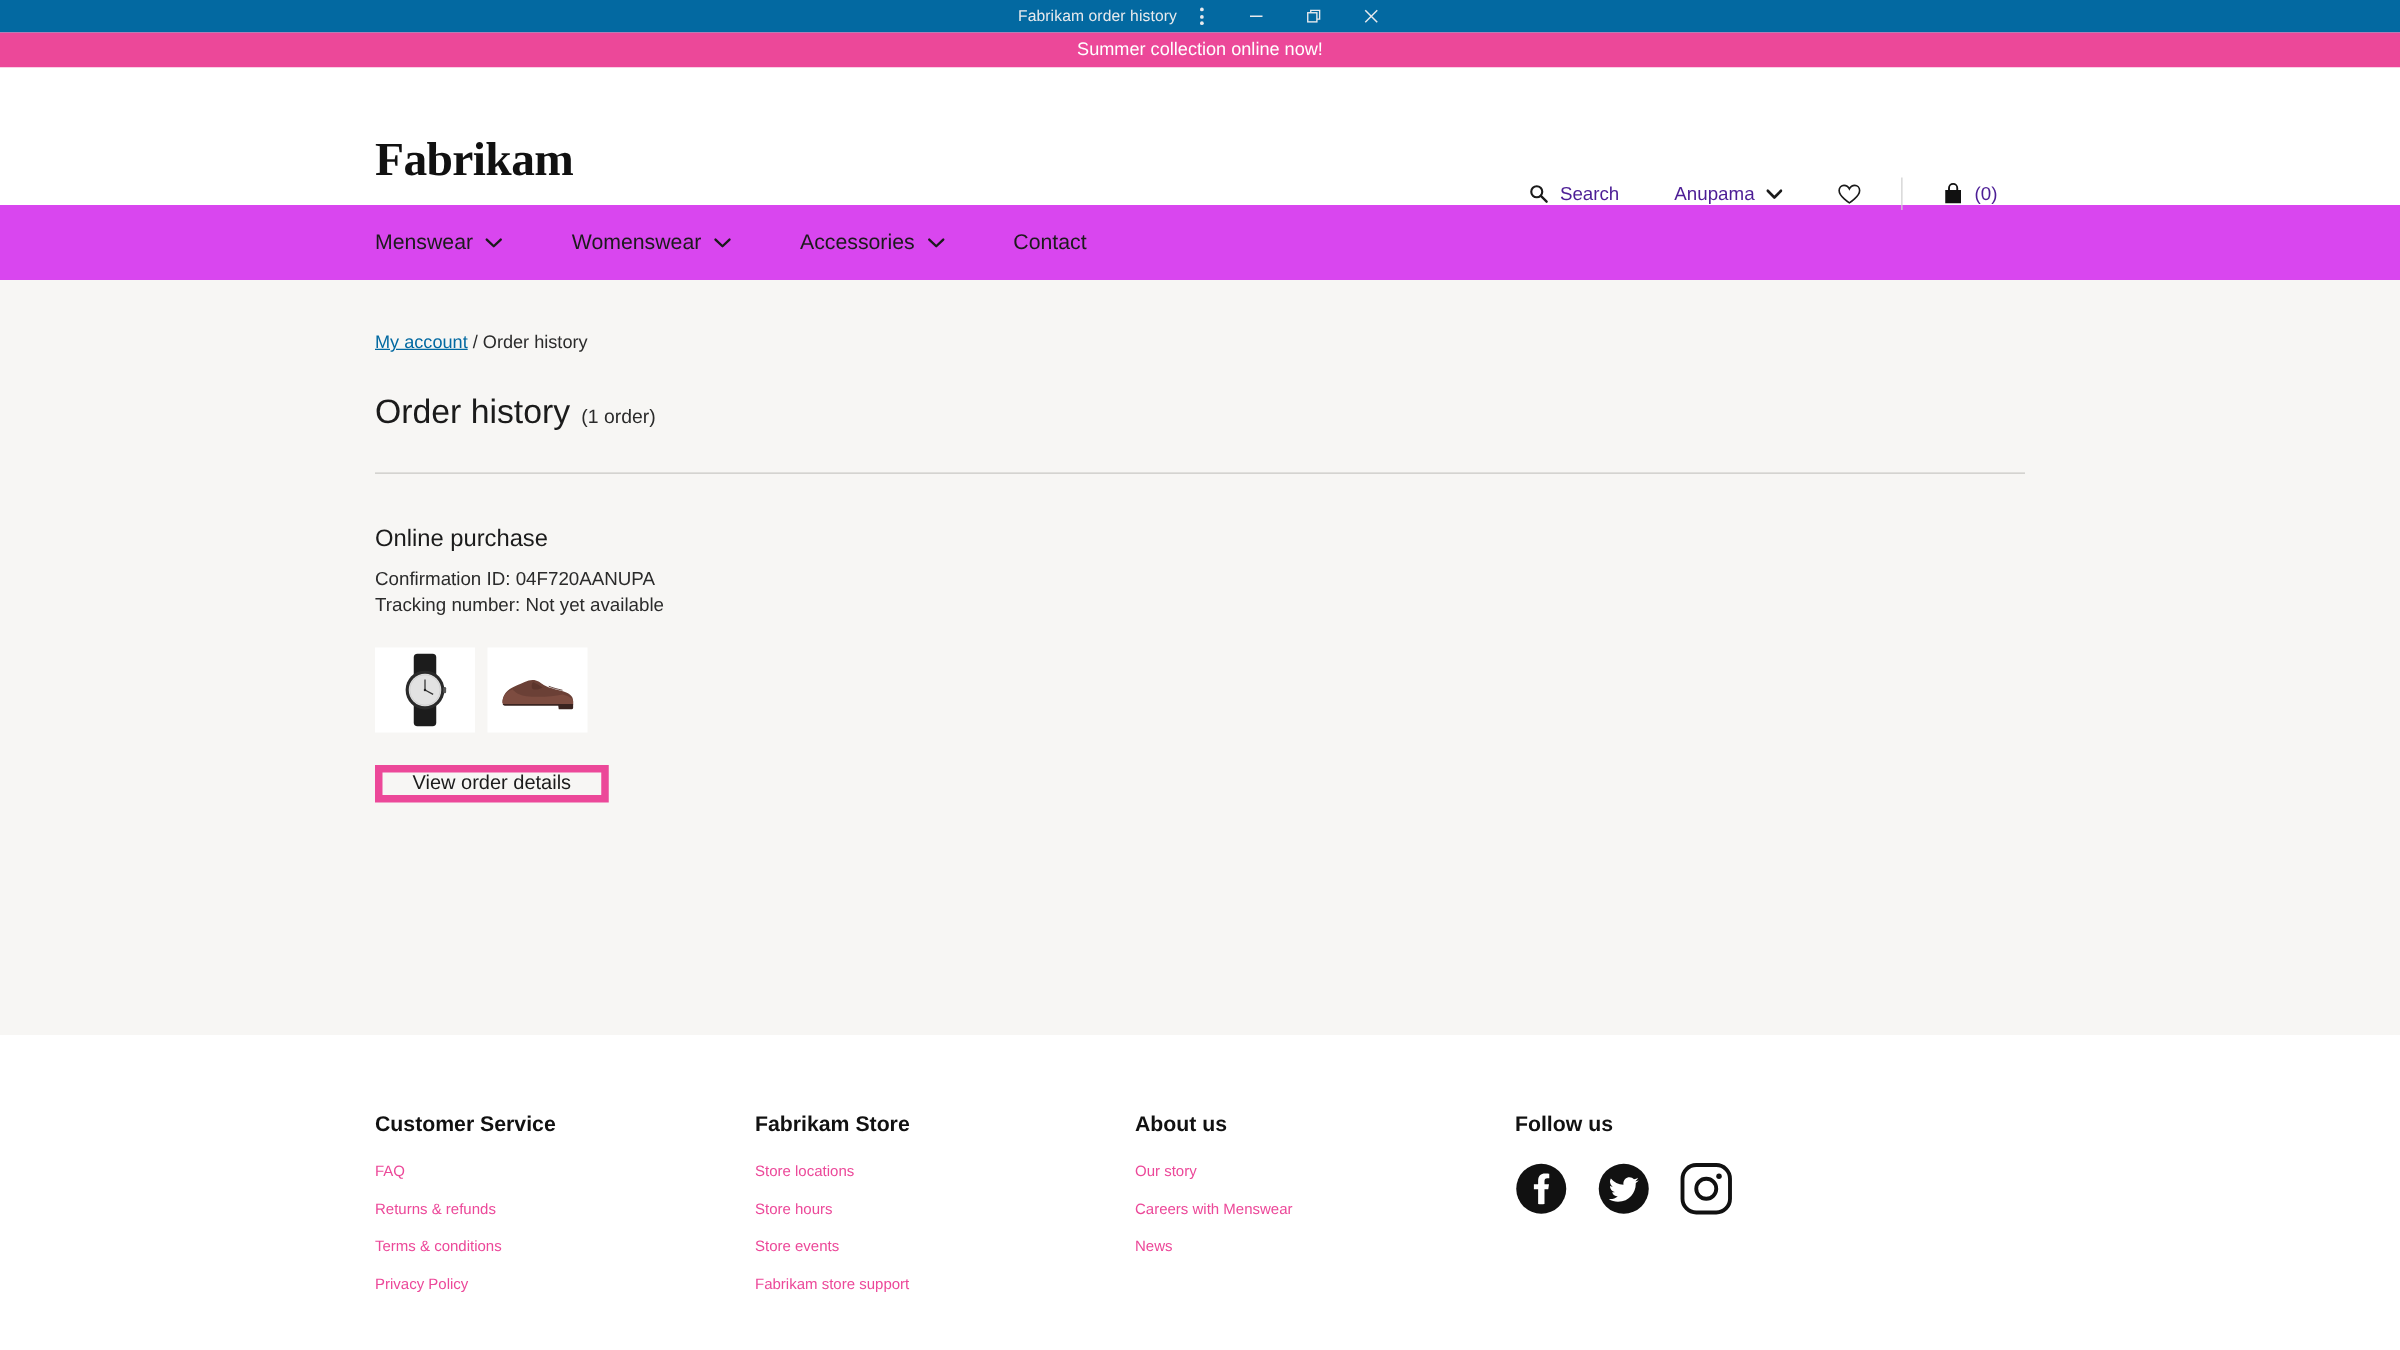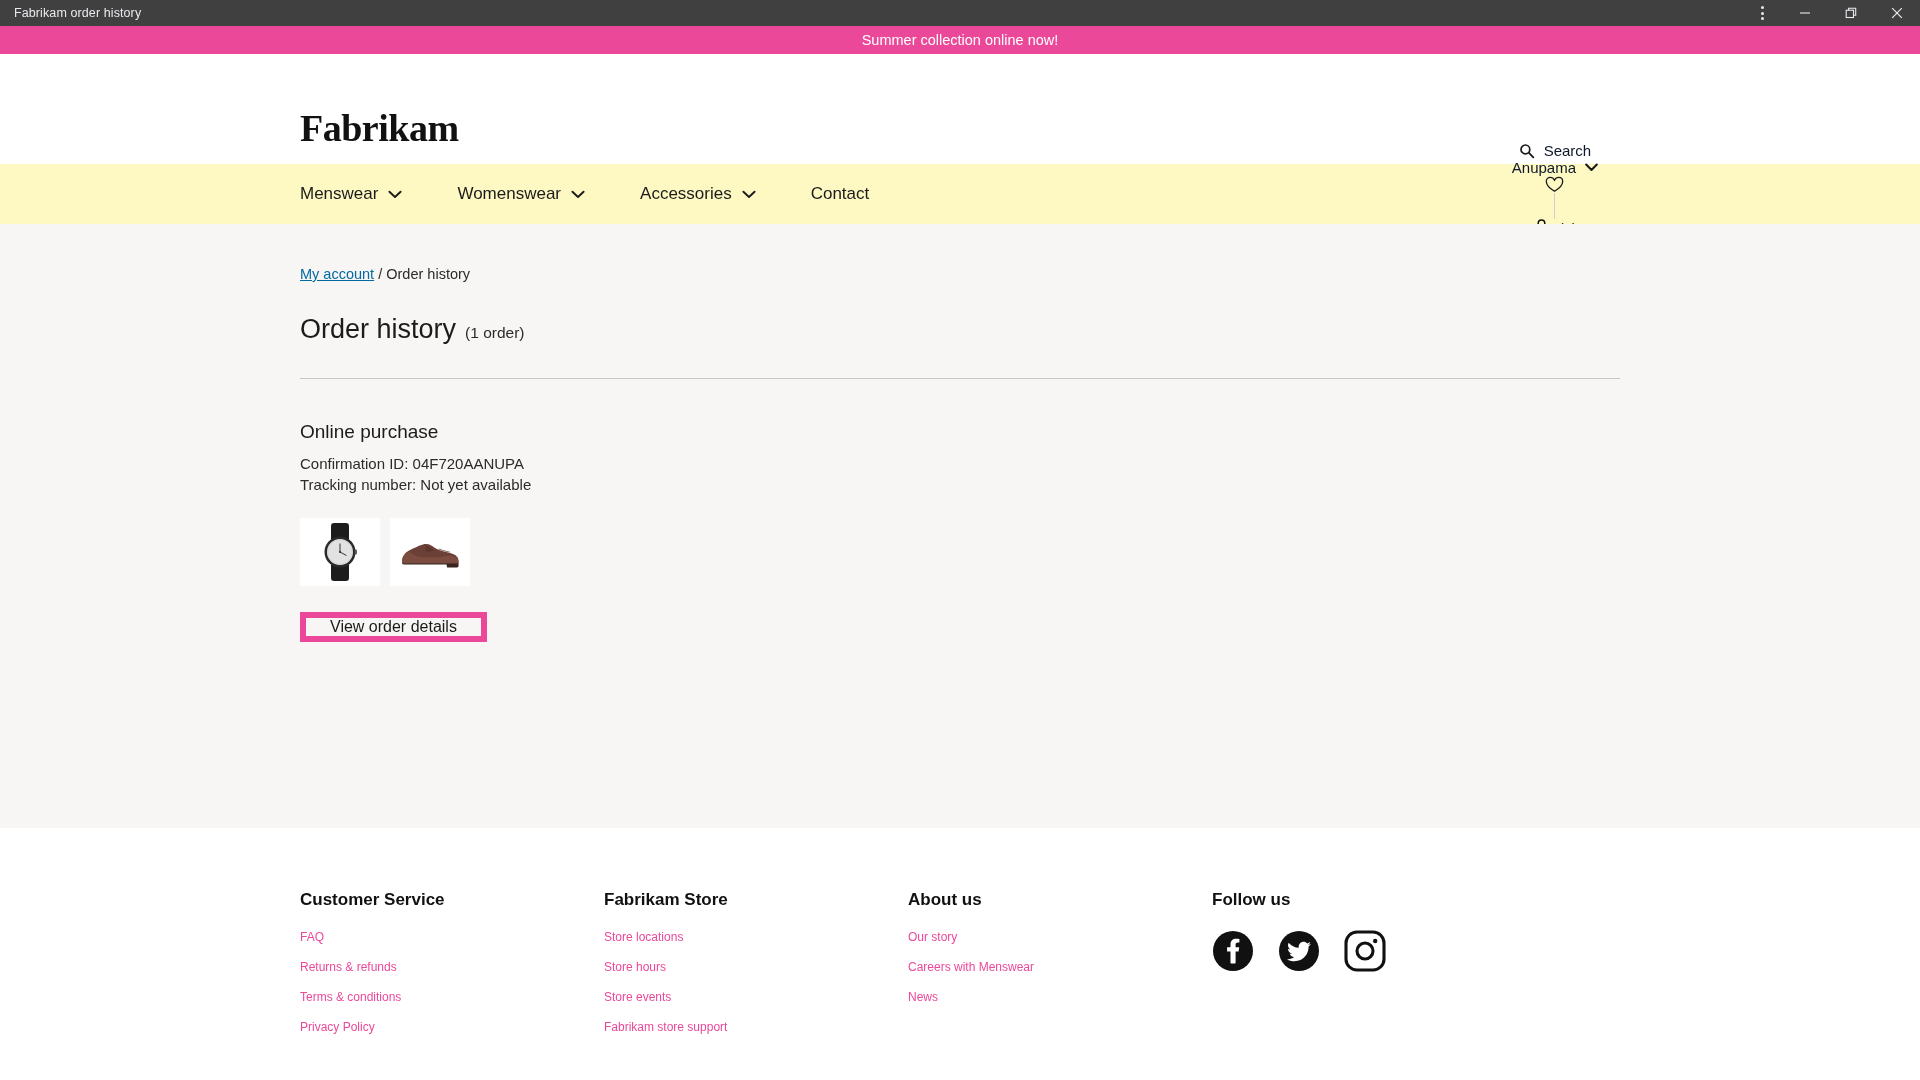--- a/index.html
+++ b/index.html
@@ -7,24 +7,24 @@
   html, body {
     width: 1920px; height: 1080px;
     font-family: "Liberation Sans", sans-serif;
     background: #ffffff;
     overflow: hidden;
   }
 
   
   .titlebar {
     height: 26px;
-    background: #404040;
+    background: #0369a1;
     display: flex;
     align-items: center;
-    justify-content: space-between;
+    justify-content: center;
     padding-left: 14px;
     color: #e8eaed;
     font-size: 12.5px;
   }
   .titlebar-title { letter-spacing: .1px; white-space: nowrap; }
   .winctl-group { display: flex; align-items: stretch; height: 26px; }
   .winctl {
     width: 46px; height: 26px;
     display: flex; align-items: center; justify-content: center;
     color: #e8eaed;
@@ -62,36 +62,35 @@
     top: 52px;
   }
   .header-utils {
     position: absolute;
     right: 300px;
     top: 88px;
     display: flex;
     align-items: center;
     gap: 0px;
     font-size: 15px;
-    color: #0f172a;
-    flex-direction: column;
+    color: #4c1d95;
   }
   .util {
     display: flex; align-items: center; gap: 9px;
     padding: 0 22px;
     white-space: nowrap;
   }
   .util svg { display: block; }
   .util-divider {
     width: 1px; height: 26px; background: #cfcfcf; margin: 0 10px;
   }
 
   
   .nav {
-    background: #fef9c3;
+    background: #d946ef;
     padding: 0 300px;
     height: 60px;
     display: flex;
     align-items: center;
     gap: 0px;
   }
   .nav-item {
     display: flex; align-items: center; gap: 10px;
     font-size: 17px;
     color: #1b1b1b;

